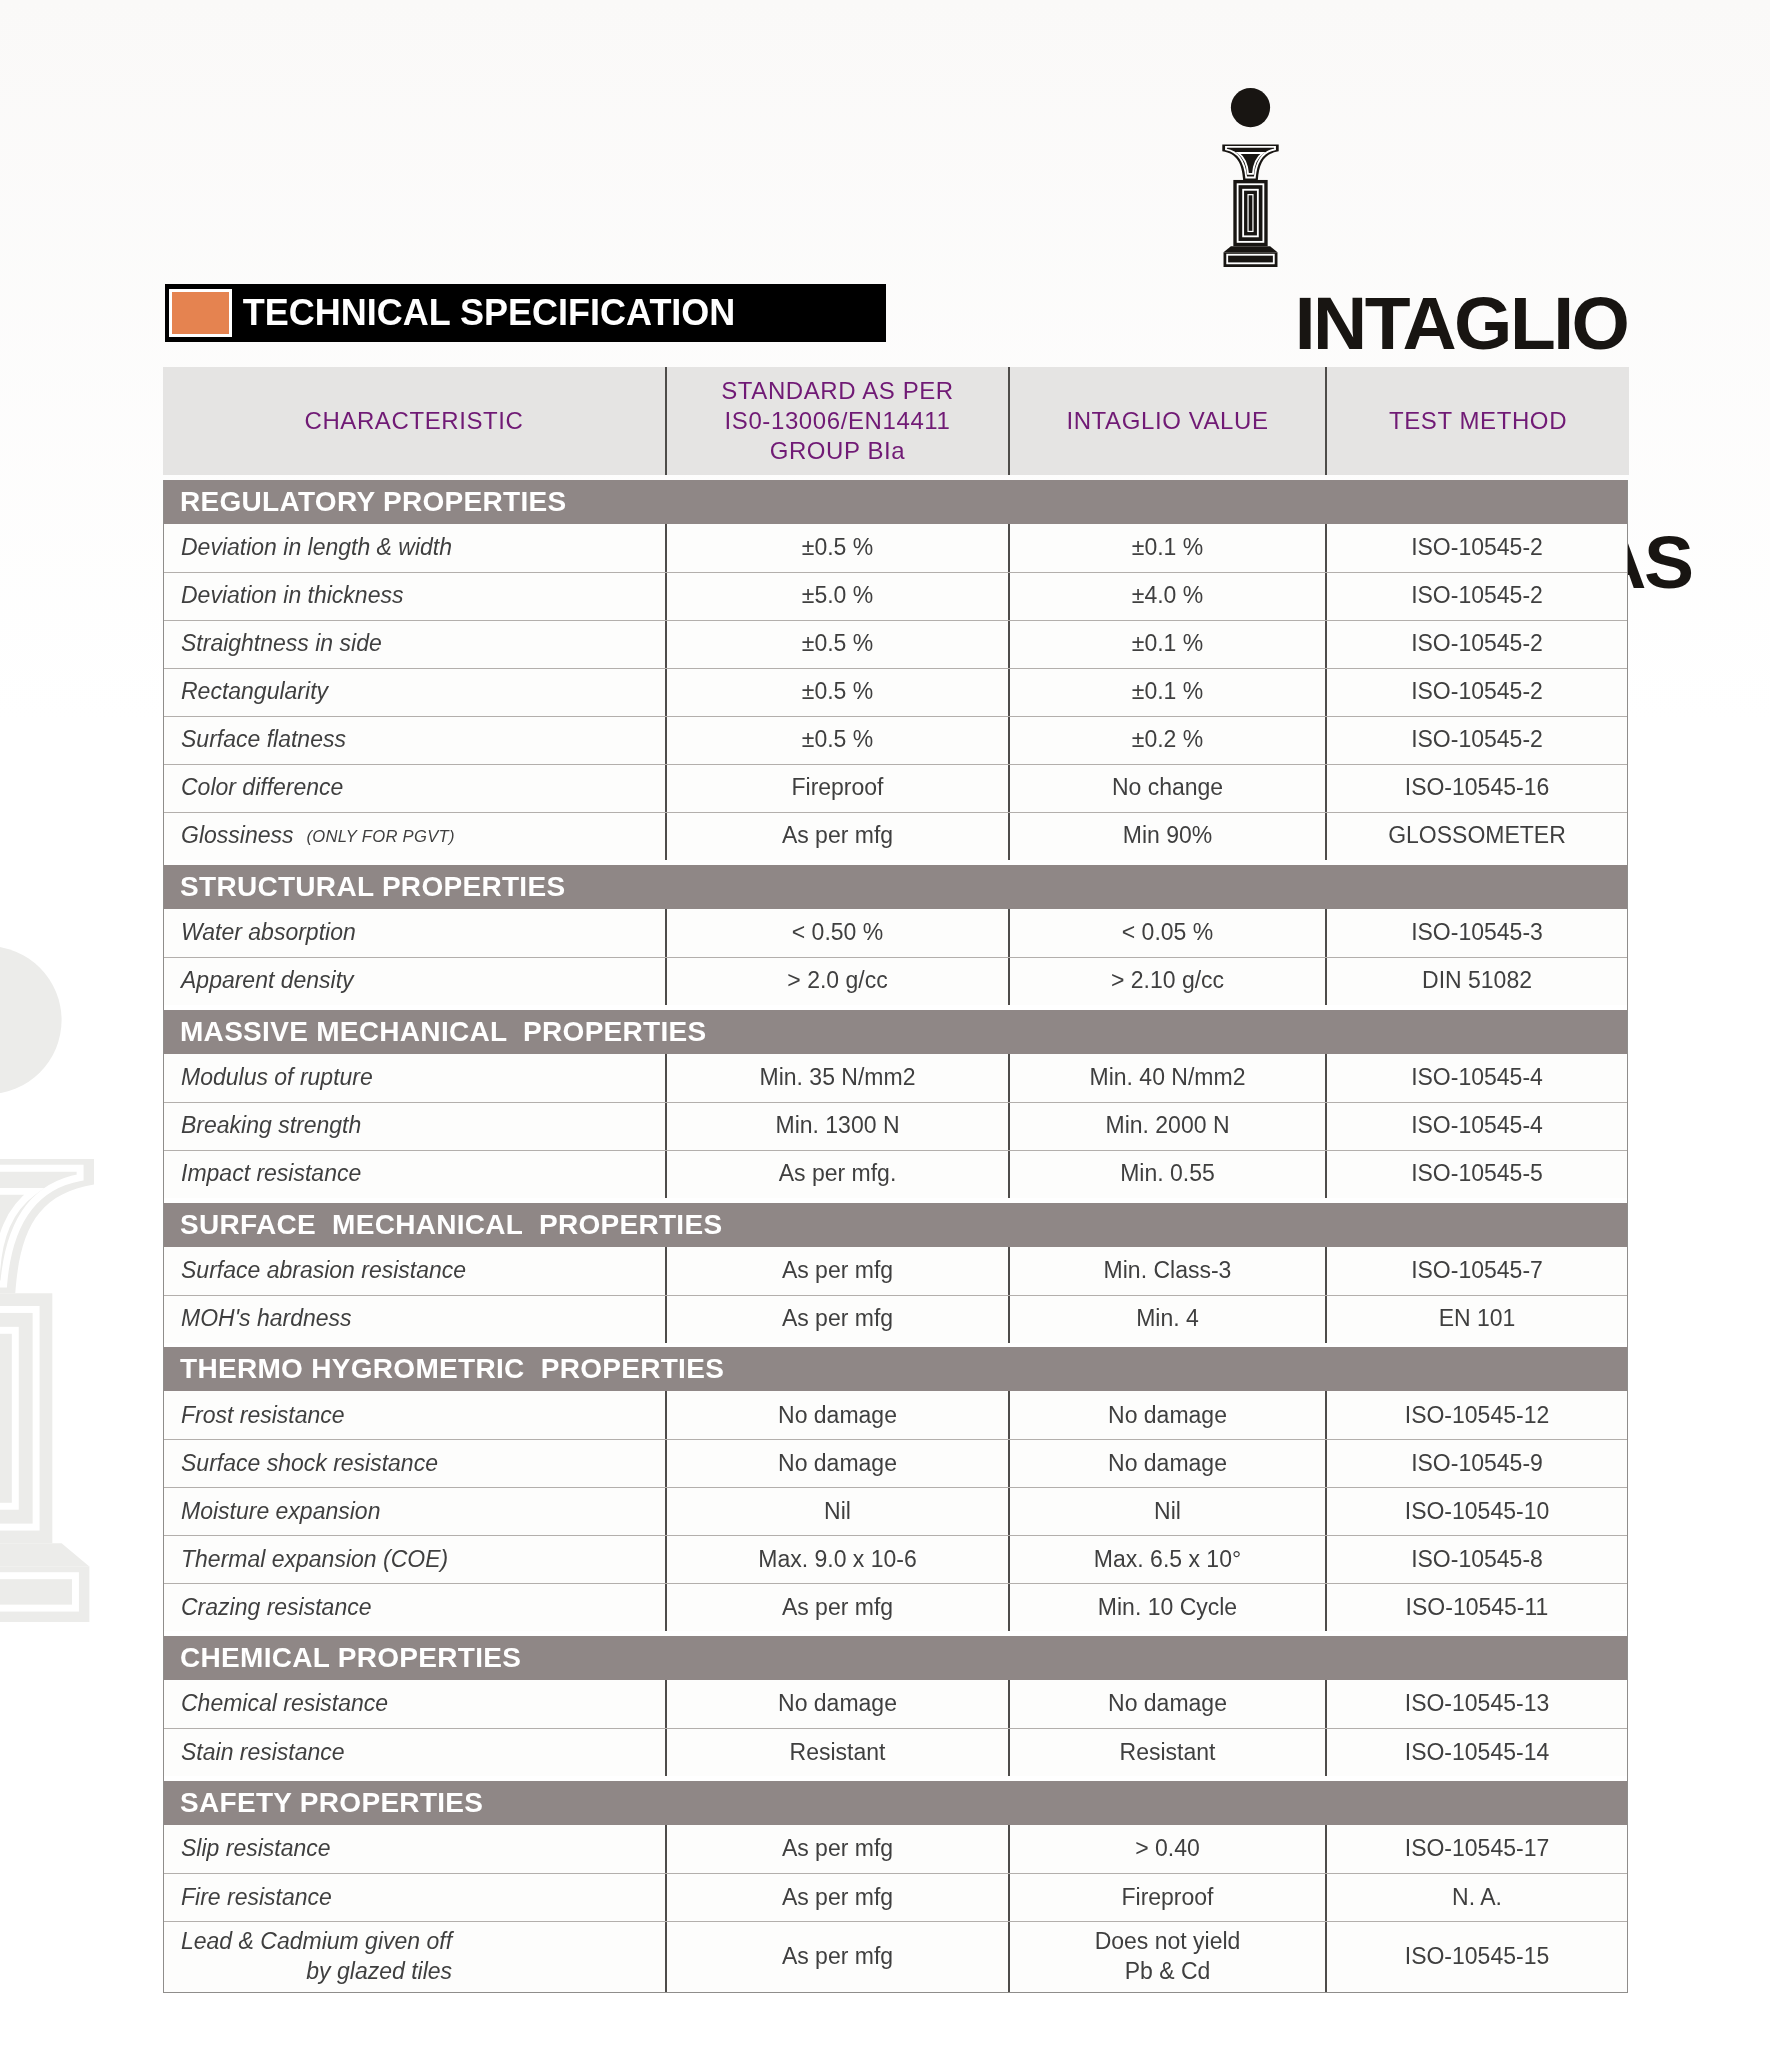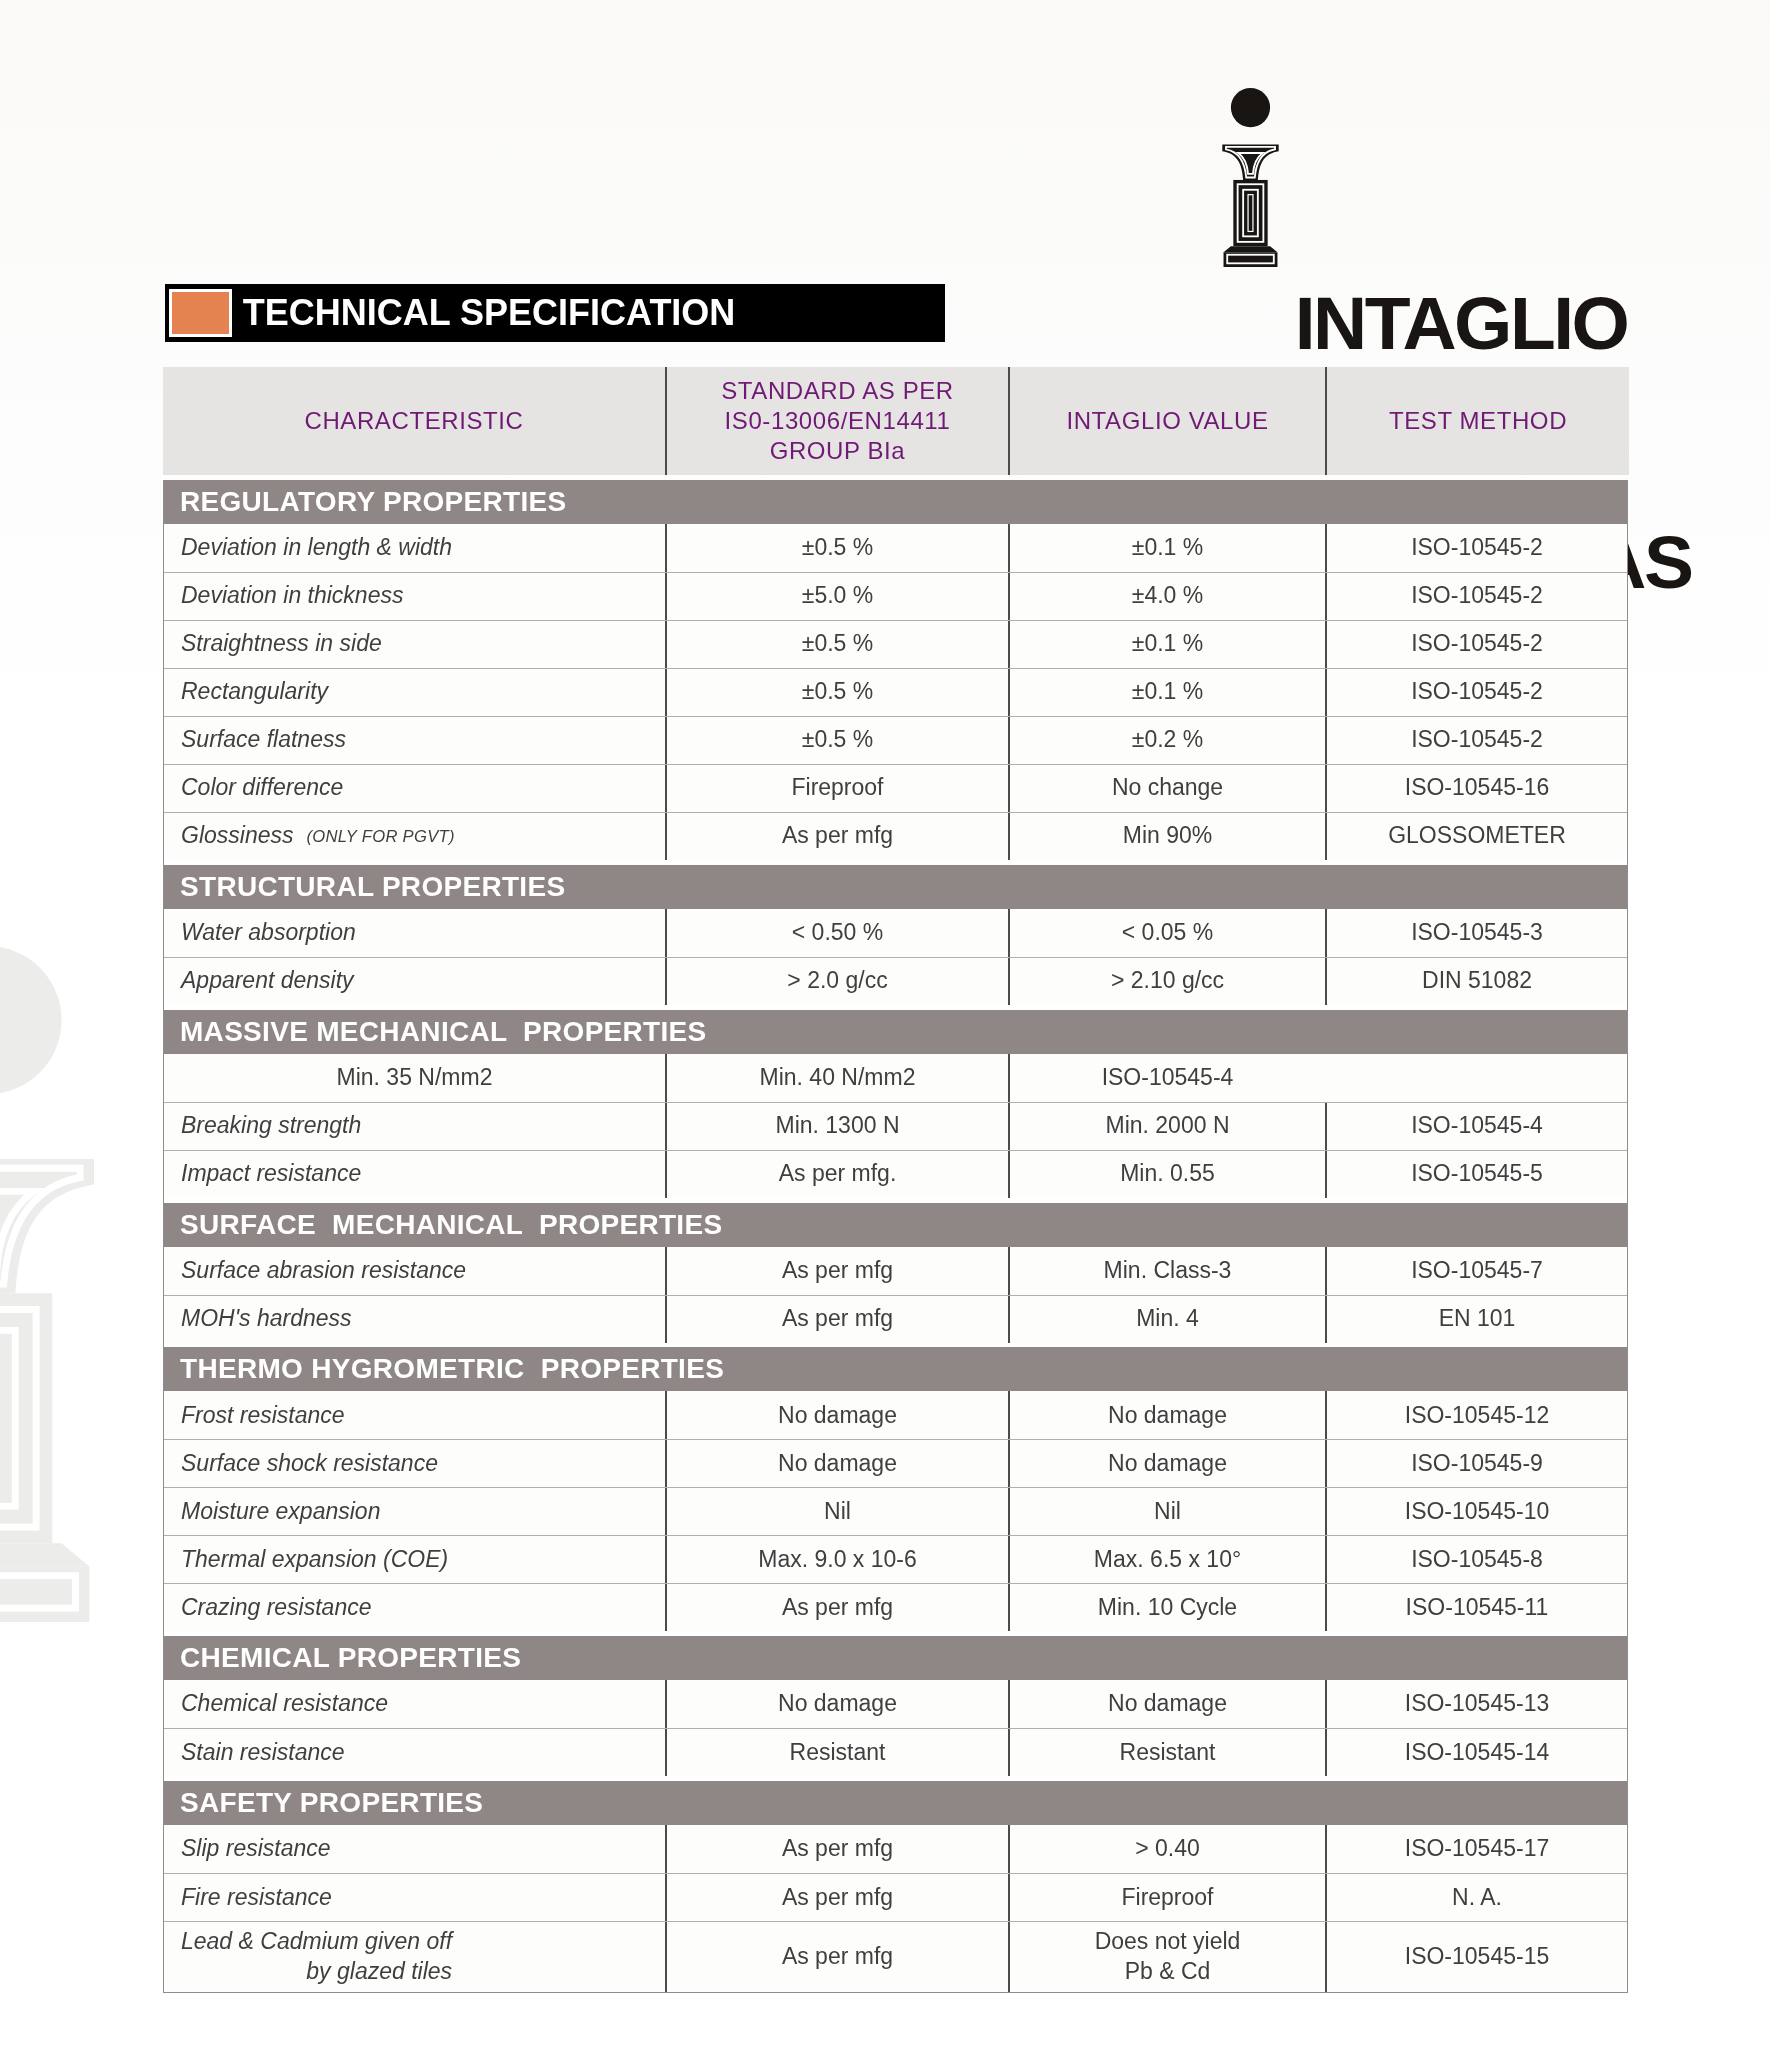--- a/index.html
+++ b/index.html
@@ -17,21 +17,21 @@
   .watermark{position:absolute;left:-160px;top:946px;width:295px;height:676px;
              color:var(--watermark);}
 
   
   .logo{position:absolute;left:1221px;top:88px;display:flex;align-items:flex-start;}
   .logo-icon{width:59px;height:179px;color:var(--logo-ink);flex:0 0 auto;}
   .logo-text{margin-left:14.7px;margin-top:37px;font-weight:bold;color:var(--logo-ink);
              font-size:75px;line-height:1.06;letter-spacing:-2.5px;white-space:pre;}
 
   
-  .title-bar{position:absolute;left:165px;top:284px;width:780px;height:58px;
+  .title-bar{position:absolute;left:165px;top:284px;width:721px;height:58px;
              background:var(--title-bg);display:flex;align-items:center;}
   .accent-square{width:63px;height:48px;background:var(--accent);
                  border:3.1px solid #fff;margin-left:3.7px;flex:0 0 auto;}
   .title-label{color:var(--title-text);font-weight:bold;font-size:36px;
                letter-spacing:0px;margin-left:11px;white-space:pre;}
 
   
   .spec-table{position:absolute;left:163px;top:367px;width:1465px;}
   .thead{display:grid;grid-template-columns:502px 343px 317px 304px;height:108px;
          margin-bottom:4.9px;}
@@ -157,20 +157,21 @@
           <div class="cell">ISO-10545-3</div>
         </div>
         <div class="row sep">
           <div class="cell char"><span>Apparent density</span></div>
           <div class="cell">&gt; 2.0 g/cc</div>
           <div class="cell">&gt; 2.10 g/cc</div>
           <div class="cell">DIN 51082</div>
         </div>
         <div class="section-bar">MASSIVE MECHANICAL  PROPERTIES</div>
         <div class="row">
+          <div class="cell char"><span>Modulus of rupture</span></div>
           <div class="cell">Min. 35 N/mm2</div>
           <div class="cell">Min. 40 N/mm2</div>
           <div class="cell">ISO-10545-4</div>
         </div>
         <div class="row sep">
           <div class="cell char"><span>Breaking strength</span></div>
           <div class="cell">Min. 1300 N</div>
           <div class="cell">Min. 2000 N</div>
           <div class="cell">ISO-10545-4</div>
         </div>

